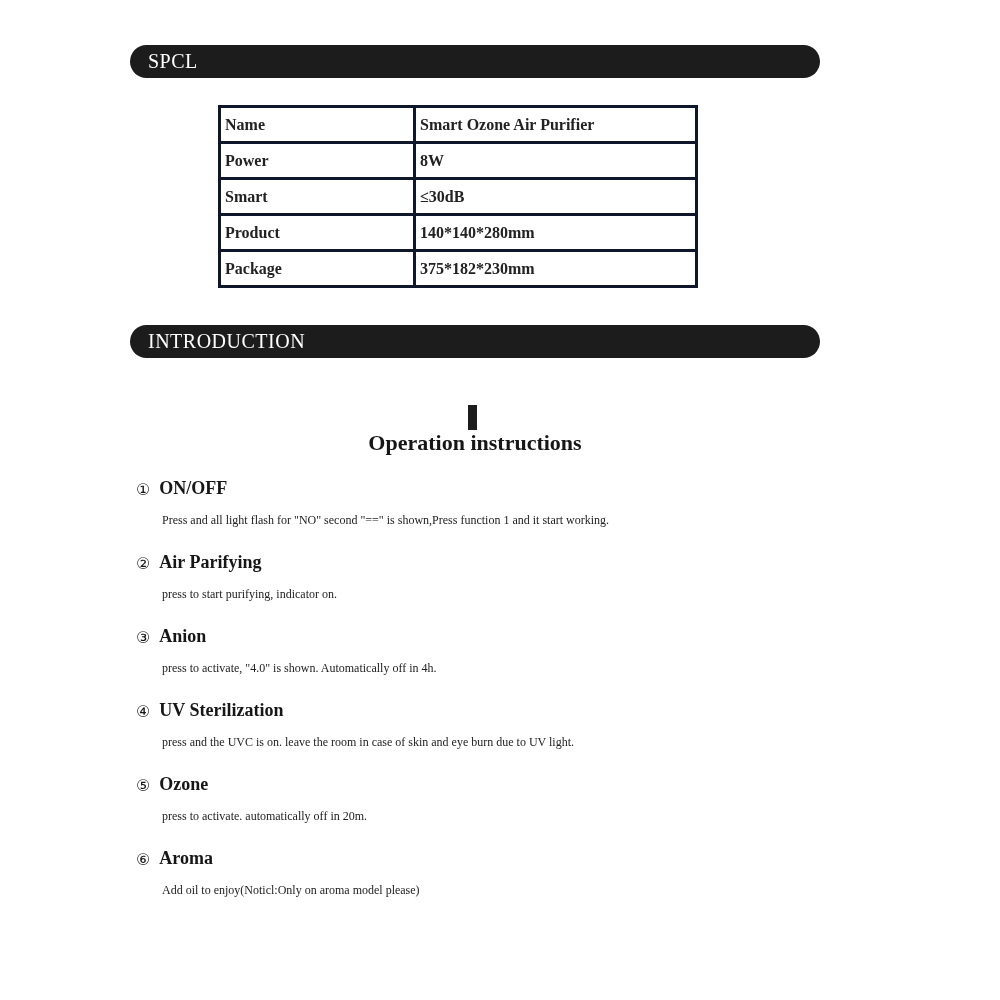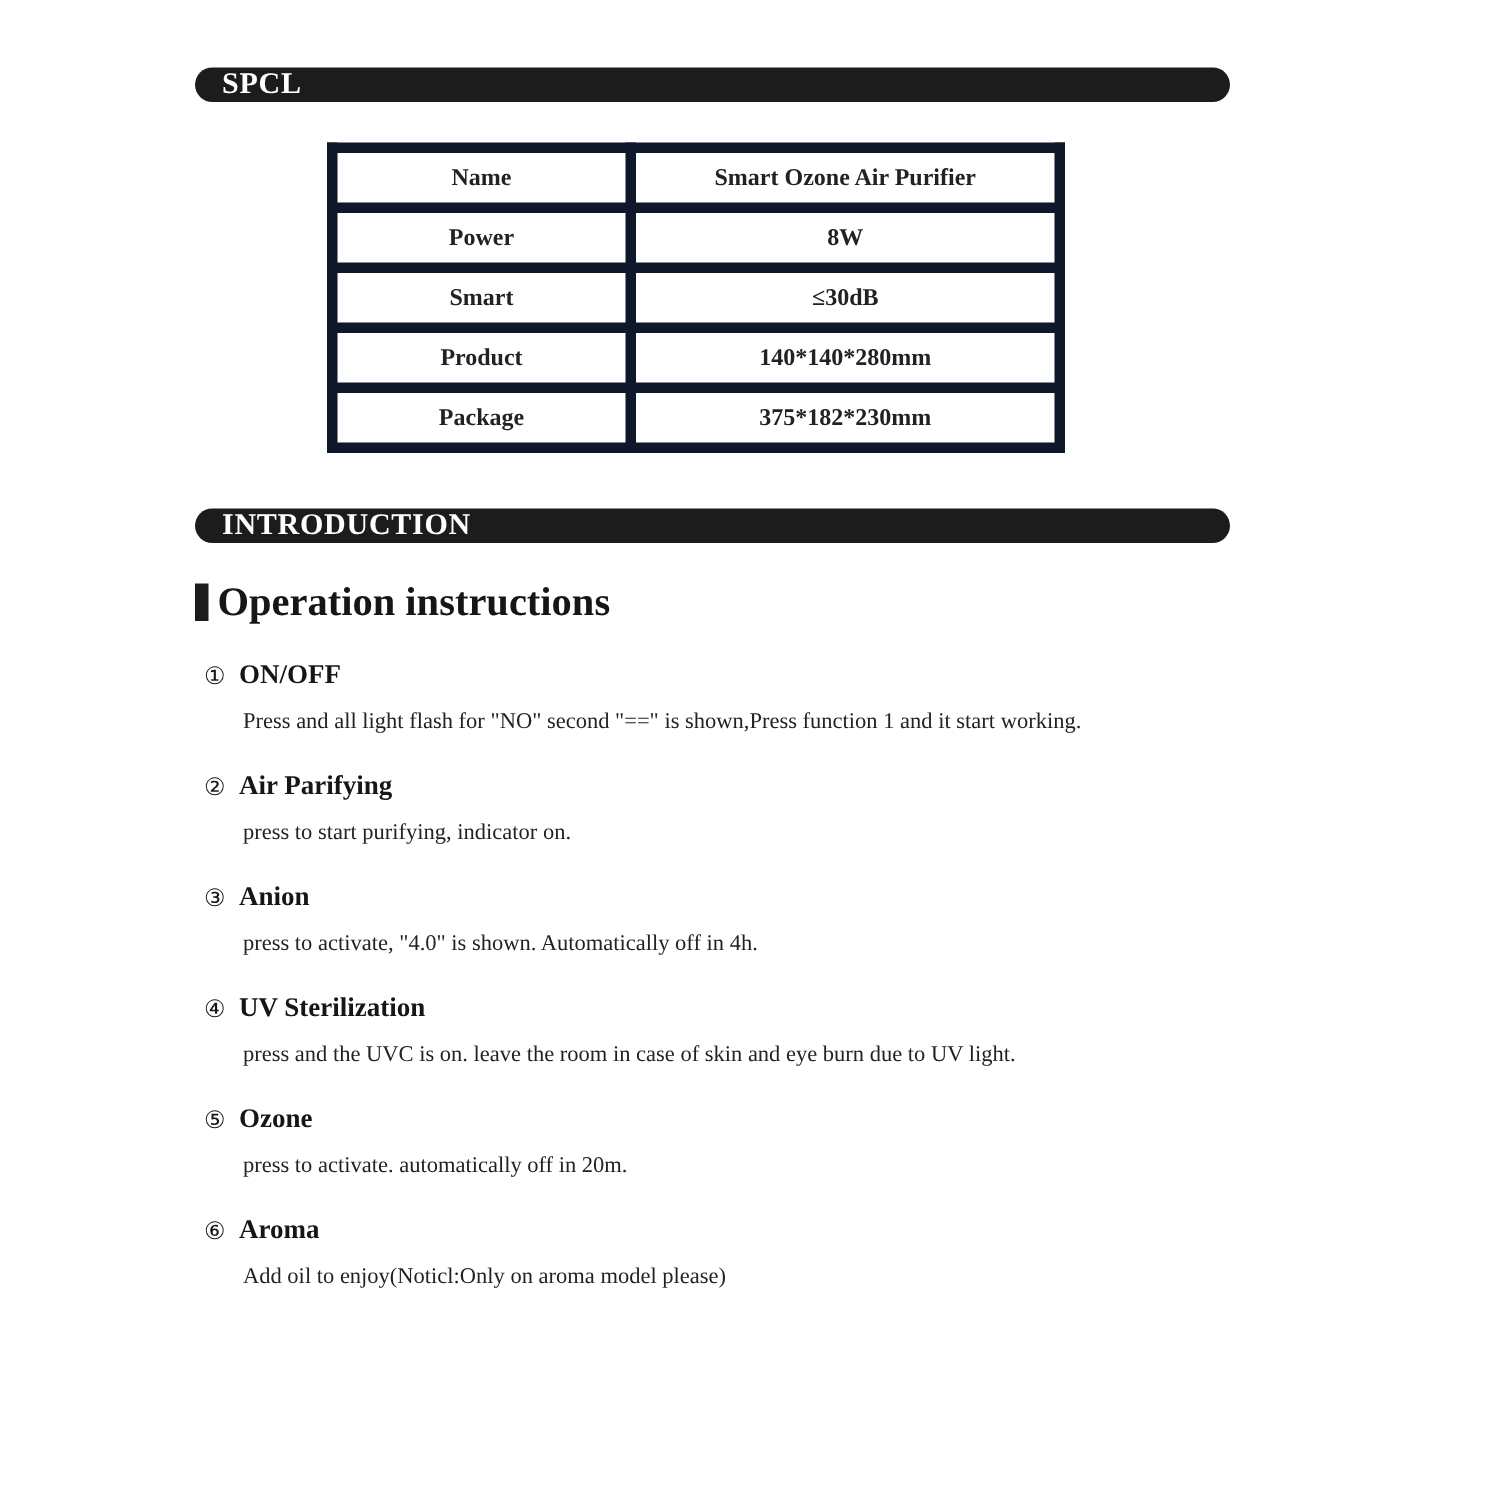--- a/index.html
+++ b/index.html
@@ -4,58 +4,58 @@
 <style>
   html,body{margin:0;padding:0;background:#ffffff;}
   body{
     width:1000px;height:1000px;position:relative;
     font-family:"Liberation Serif","DejaVu Serif",serif;
     color:#1d1d1d;
   }
   .content{position:absolute;left:130px;top:45px;width:690px;}
 
   .pill-bar{
-    background:#1c1c1c;color:#fff;height:23px;border-radius:17px;
+    background:#1c1c1c;color:#fff;height:33px;border-radius:17px;
     display:flex;align-items:center;padding:0 18px;box-sizing:border-box;
-    font-size:20px;font-weight:bold;letter-spacing:.5px;
+    font-size:20px;font-weight:normal;letter-spacing:.5px;
   }
 
   table.spec{
     border-collapse:collapse;margin:27px 0 0 88px;
     width:455px;table-layout:fixed;
   }
   table.spec td{
-    border:7px solid #0f172a;height:33px;text-align:center;
+    border:3px solid #0f172a;height:33px;text-align:left;
     font-size:16px;font-weight:bold;color:#222;padding:0 4px;
   }
   table.spec td.col-label{width:184px;}
   table.spec td.col-value{width:271px;}
 
   .intro-bar{margin-top:37px;}
 
   .op-heading{
-    margin:24px 0 0 0;display:flex;align-items:center;
-    font-size:27px;font-weight:bold;color:#161616;
+    margin:47px 0 0 0;display:flex;align-items:center;
+    font-size:22px;font-weight:bold;color:#161616;flex-direction:column;
   }
   .op-marker{
     display:inline-block;width:9px;height:25px;background:#1c1c1c;
     margin-right:6px;flex:0 0 auto;
   }
 
   .instr{margin-top:14px;}
   .instr-head{
     margin:22px 0 0 6px;font-size:18px;font-weight:bold;color:#161616;
     display:flex;align-items:center;
   }
   .instr-num{
     font-family:"DejaVu Sans",sans-serif;font-size:16px;font-weight:normal;
     margin-right:9px;position:relative;top:1px;
   }
   .instr-body{
-    margin:11px 0 0 32px;font-size:15px;line-height:20px;
+    margin:11px 0 0 32px;font-size:12px;line-height:20px;
     max-width:648px;color:#222;
   }
 </style>
 </head>
 <body>
 
 <div class="content">
 
   <div class="pill-bar">
     <span>SPCL</span>

